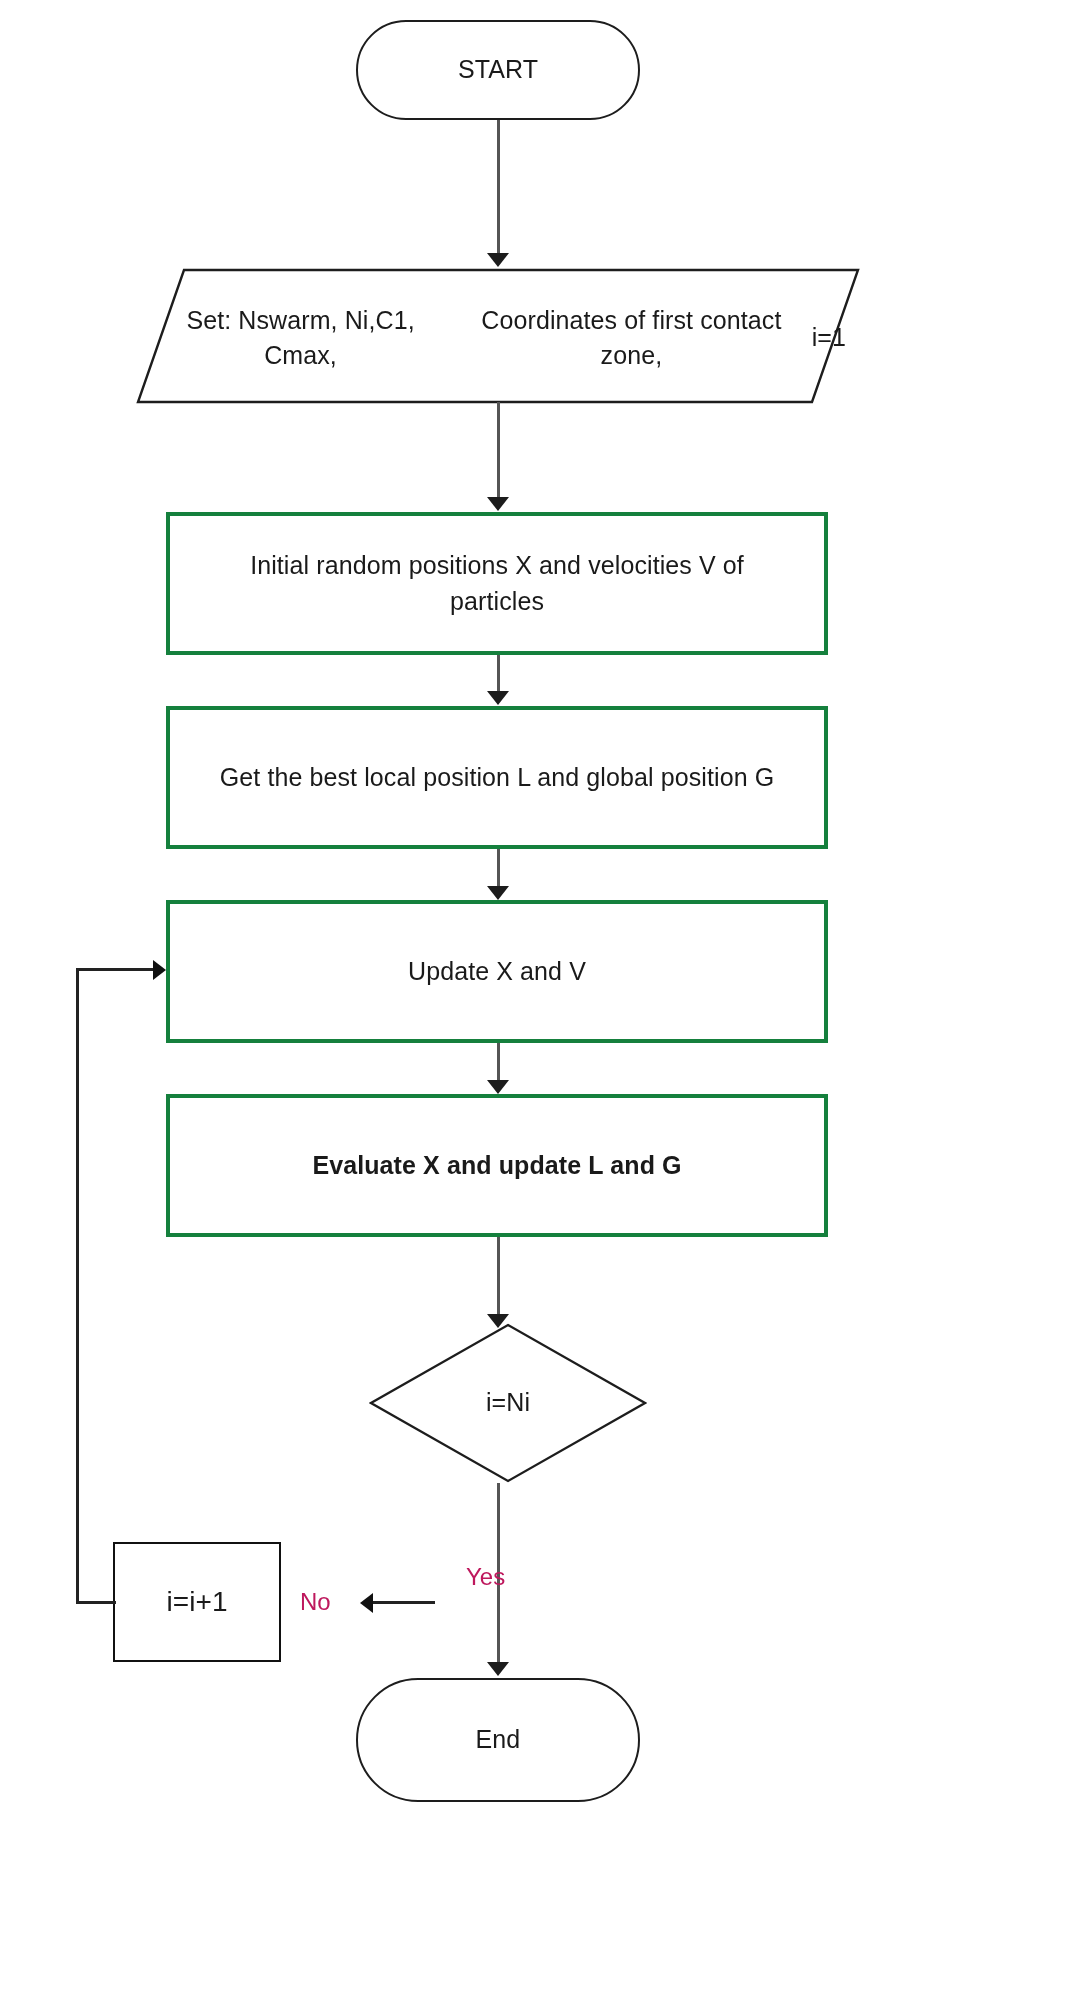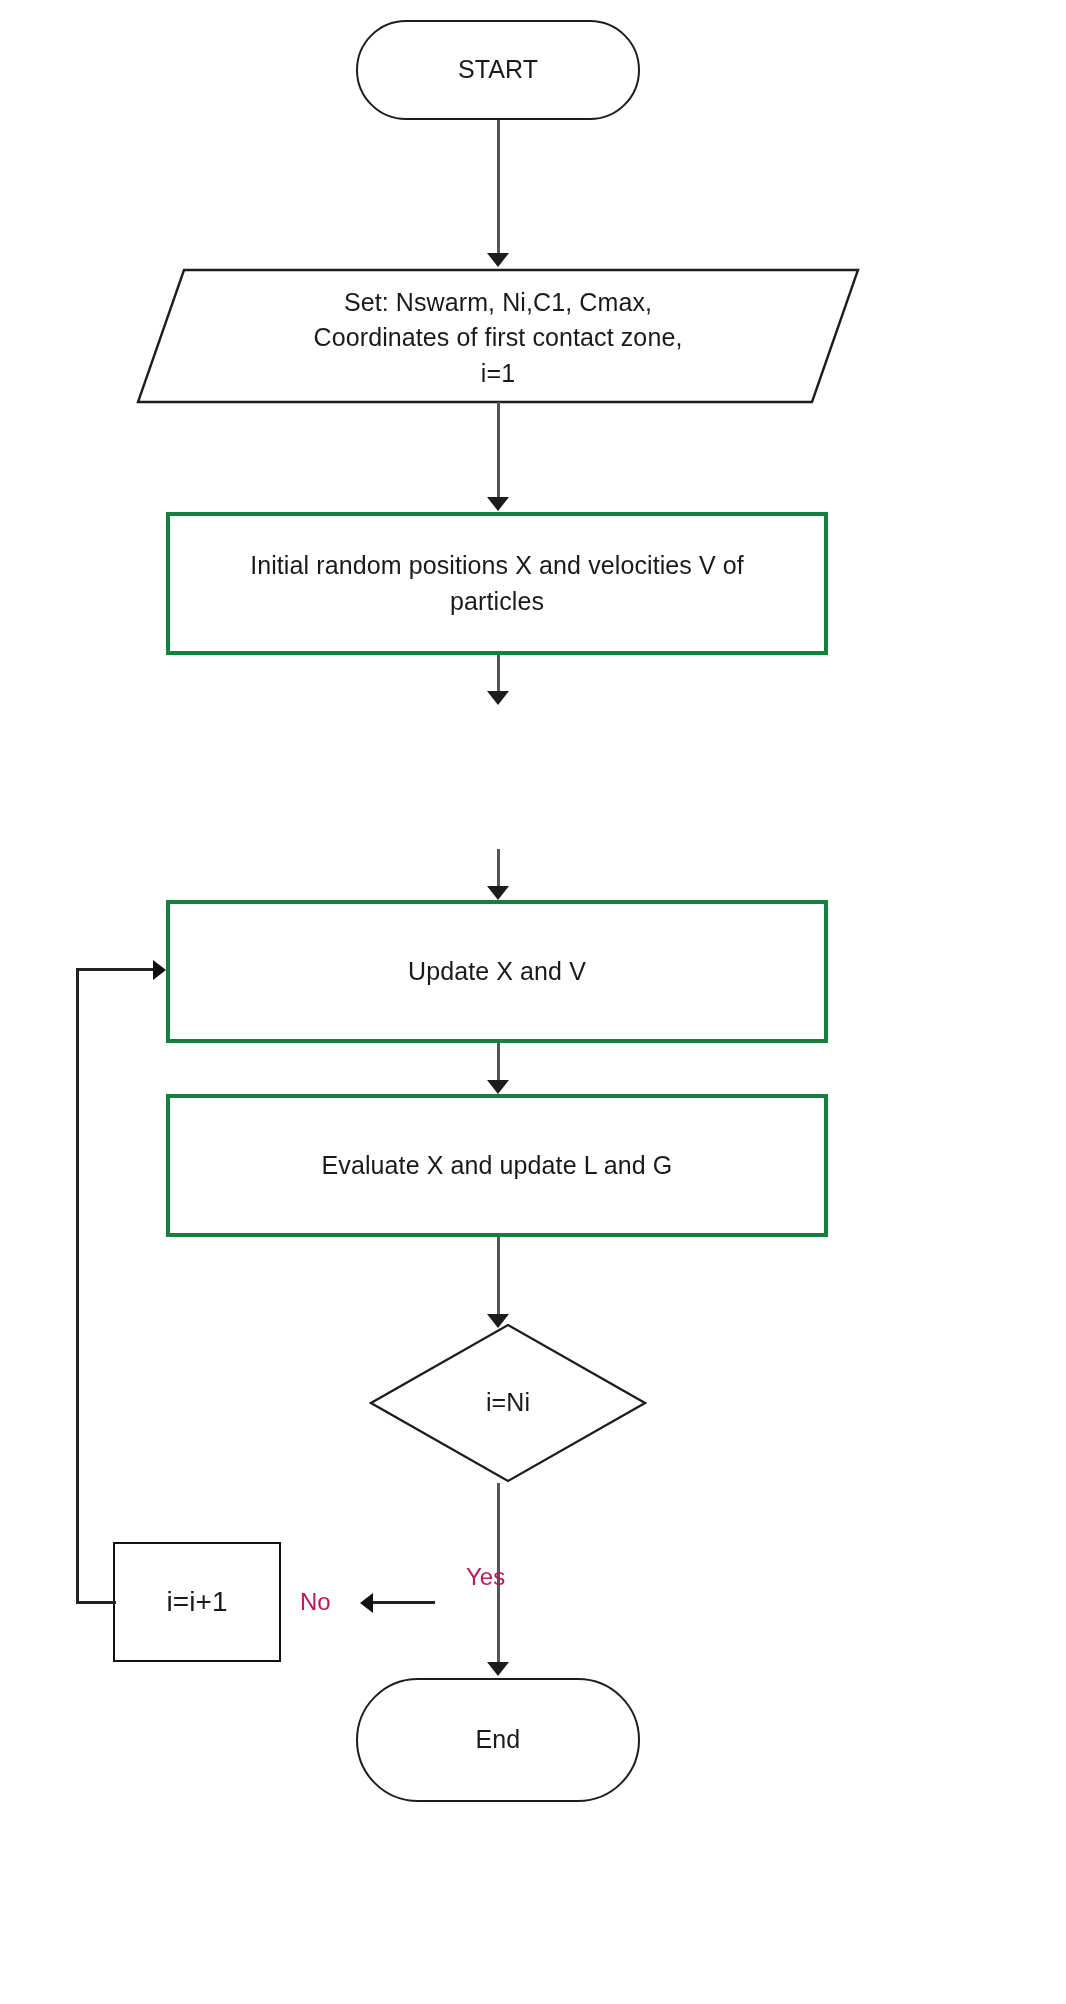--- a/index.html
+++ b/index.html
@@ -110,50 +110,53 @@
     <div class="node-text">START</div>
   </div>
 
   <div class="vline" style="left:459px;top:120px;height:134px;"></div>
   <div class="arrow-down" style="left:449px;top:253px;"></div>
 
   <div class="io-wrap" style="left:98px;top:268px;width:724px;height:136px;">
     <svg width="724" height="136" viewBox="0 0 724 136" aria-hidden="true">
       <polygon points="48,2 722,2 676,134 2,134" fill="#ffffff" stroke="#1d1d1d" stroke-width="2.4"></polygon>
     </svg>
-    <div class="node-text" style="flex-direction:column;padding-top:4px;">
+    <div class="node-text" style="flex-direction:row;padding-top:4px;">
       <span>Set:  Nswarm, Ni,C1, Cmax,</span>
       <span>Coordinates of first contact zone,</span>
       <span>i=1</span>
     </div>
   </div>
 
   <div class="vline" style="left:459px;top:402px;height:96px;"></div>
   <div class="arrow-down" style="left:449px;top:497px;"></div>
 
   <div class="process" style="left:128px;top:512px;width:662px;height:143px;">
     <div class="node-text">Initial random positions X and velocities V of
 particles</div>
   </div>
 
   <div class="vline" style="left:459px;top:655px;height:37px;"></div>
   <div class="arrow-down" style="left:449px;top:691px;"></div>
 
+  <div class="process" style="left:128px;top:706px;width:662px;height:143px;">
+    <div class="node-text">Get the best local position L and global position G</div>
+  </div>
 
   <div class="vline" style="left:459px;top:849px;height:38px;"></div>
   <div class="arrow-down" style="left:449px;top:886px;"></div>
 
   <div class="process" style="left:128px;top:900px;width:662px;height:143px;padding-left:26px;">
     <div class="node-text">Update X and V</div>
   </div>
 
   <div class="vline" style="left:459px;top:1043px;height:38px;"></div>
   <div class="arrow-down" style="left:449px;top:1080px;"></div>
 
-  <div class="process" style="left:128px;top:1094px;width:662px;height:143px;">
+  <div class="process" style="left:128px;top:1094px;width:662px;height:143px;font-weight:bold;">
     <div class="node-text">Evaluate X and update L and G</div>
   </div>
 
   <div class="vline" style="left:459px;top:1237px;height:78px;"></div>
   <div class="arrow-down" style="left:449px;top:1314px;"></div>
 
   <div class="diamond-wrap" style="left:331px;top:1323px;width:278px;height:160px;">
     <svg width="278" height="160" viewBox="0 0 278 160" aria-hidden="true">
       <polygon points="139,2 276,80 139,158 2,80" fill="#ffffff" stroke="#1d1d1d" stroke-width="2.2"></polygon>
     </svg>

